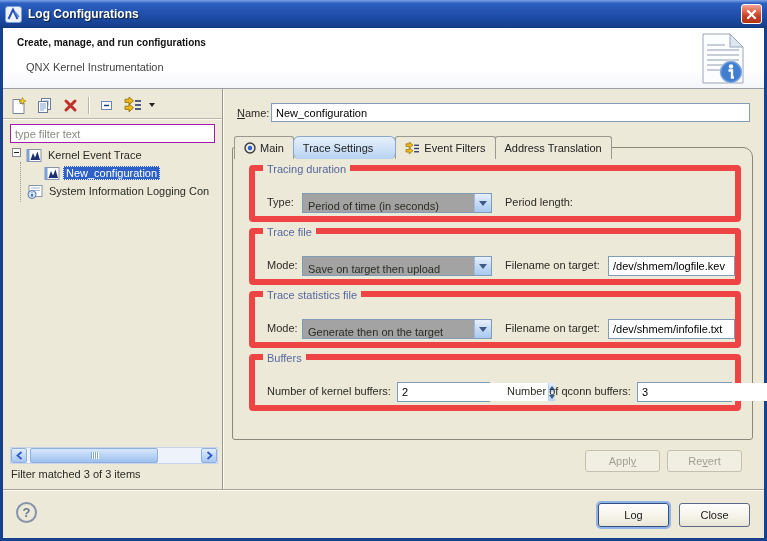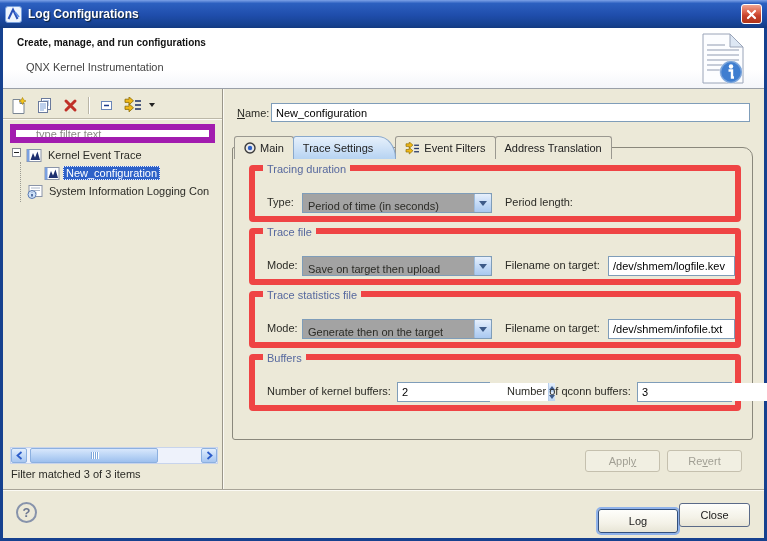--- a/index.html
+++ b/index.html
@@ -31,22 +31,22 @@
   
   #body { position:absolute; left:3px; top:89px; width:761px; height:400px; background:#ece9d8; }
   #divider { position:absolute; left:219px; top:0; width:1px; height:400px; background:#9a968a; box-shadow:1px 0 0 #fbfaf4; }
 
   
   #toolbar { position:absolute; left:6px; top:4px; height:24px; display:flex; align-items:center; gap:7px; }
   .tool { width:19px; height:19px; display:flex; align-items:center; justify-content:center; }
   .tool-sep { width:1px; height:17px; background:#b9b5a6; box-shadow:1px 0 0 #fff; margin:0 1px; }
   .caret-down { width:0; height:0; border-left:3.5px solid transparent; border-right:3.5px solid transparent; border-top:4px solid #222; }
   #toolbar-line { position:absolute; left:0; top:29px; width:219px; height:1px; background:#bcb8a8; box-shadow:0 1px 0 #fbfaf4; }
-  #filter-input { position:absolute; left:7px; top:35px; width:205px; height:19px; border:6px solid #a21caf;
-    font-family:"Liberation Sans",sans-serif; font-size:11px; padding:0 20px; color:#2b2b26; background:#fff; }
+  #filter-input { position:absolute; left:7px; top:35px; width:205px; height:19px; border:1px solid #a21caf;
+    font-family:"Liberation Sans",sans-serif; font-size:11px; padding:0 4px; color:#2b2b26; background:#fff; }
   #filter-input::placeholder { color:#8a8a84; opacity:1; }
 
   #tree { position:absolute; left:6px; top:59px; width:210px; }
   .trow { position:relative; height:18px; display:flex; align-items:flex-start; }
   .t-expand { width:9px; height:9px; background:#fff; border:1px solid #848890; position:relative; margin-left:3px; }
   .t-expand::after { content:""; position:absolute; left:1px; top:3px; width:5px; height:1px; background:#222; }
   .t-icon { margin:0 3px 0 5px; display:flex; }
   .t-label { padding:1px 3px; white-space:nowrap; }
   .t-label.selected { background:#2d61c8; color:#fff; outline:1px dotted #e8ecff; outline-offset:-1px; }
   .indent0 { margin-left:0; } .indent1 { margin-left:30px; }
@@ -67,21 +67,21 @@
     font-family:"Liberation Sans",sans-serif; font-size:11px; background:#fff; }
 
   
   #tabfolder { position:absolute; left:229px; top:58px; width:521px; height:293px;
     border:1px solid #8a887c; border-radius:2px 10px 3px 3px; }
   #tabs { position:absolute; left:1px; top:-12px; height:23px; display:flex; }
   .tab { height:23px; display:flex; align-items:center; gap:4px; padding:0 9px;
     border:1px solid #9a9890; border-bottom:none; background:#ece9d8; color:#222; border-radius:3px 3px 0 0; }
   .tab + .tab { margin-left:-1px; }
   .tab.selected { background:linear-gradient(180deg,#e6f0fb 0%,#cfe2f7 50%,#b6d3f2 100%);
-    border-color:#89a8cc; border-top-right-radius:18px 22px; padding-right:22px; z-index:2; }
+    border-color:#89a8cc; border-top-right-radius:18px 22px; padding-right:22px; z-index:2;border-radius:6px; }
 
   
   .group { position:absolute; left:16px; width:492px; height:57px; border:6px solid #ef4444; border-radius:4px; }
   .group-title { position:absolute; left:8px; top:-8px; background:#ece9d8; padding:0 4px; color:#56689e; }
   .grow { position:absolute; left:0; top:22px; width:100%; height:20px; }
   .flabel { position:absolute; top:3px; }
   .txt { position:absolute; height:20px; border:1px solid #7f9db9; background:#fff; padding:0 4px;
     font-family:"Liberation Sans",sans-serif; font-size:11px; }
   .combo { position:absolute; height:20px; border:1px solid #7f9db9; background:#a3a3a3; display:flex; align-items:flex-end; }
   .combo-text { flex:1; padding:0 5px; white-space:nowrap; overflow:hidden; }
@@ -101,21 +101,21 @@
     display:flex; align-items:center; justify-content:center; }
   .btn.disabled { border-color:#c5c0ae; color:#a19f94; background:#f1efe2; }
   #apply-btn { left:582px; top:361px; width:75px; }
   #revert-btn { left:664px; top:361px; width:75px; }
 
   
   #bottombar { position:absolute; left:3px; top:489px; width:761px; height:49px; background:#ece9d8;
     border-top:1px solid #a8a498; box-shadow:inset 0 1px 0 #fbfaf4; }
   #help-btn { position:absolute; left:13px; top:12px; width:21px; height:21px; border:2px solid #8793ab; border-radius:50%;
     color:#6c7791; font-weight:bold; font-size:13px; display:flex; align-items:center; justify-content:center; background:#ece9d8; }
-  #log-btn { left:595px; top:19px; width:80px; height:24px; box-shadow:0 0 0 2px #8fb2ea; border-color:#33507c; }
+  #log-btn { left:595px; top:13px; width:71px; height:24px; box-shadow:0 0 0 2px #8fb2ea; border-color:#33507c; }
   #close-btn2 { left:676px; top:13px; width:71px; height:24px; }
   .btn u, .flabel u, .name-label u { text-decoration:underline; }
 </style>
 </head>
 <body>
 
 <div id="window">
 
   <div id="titlebar">
     <span style="display:flex;">

